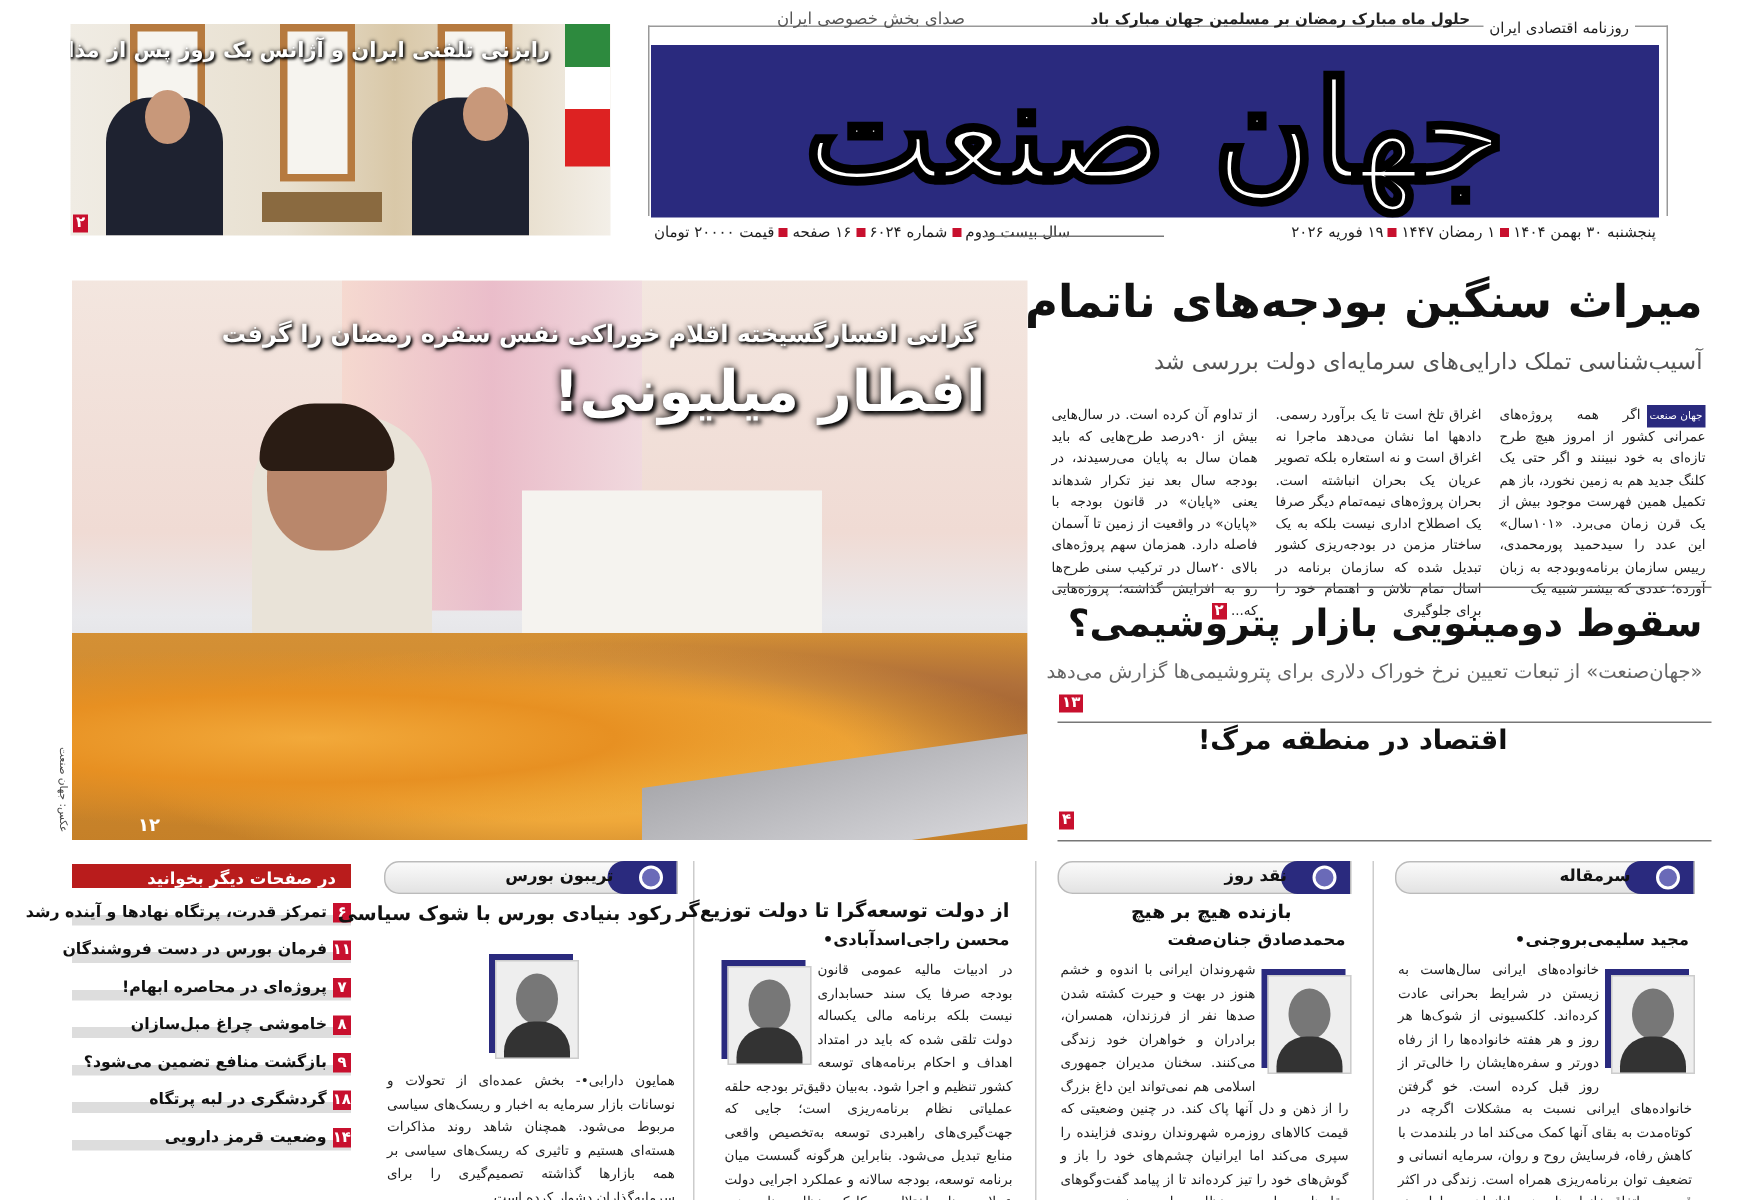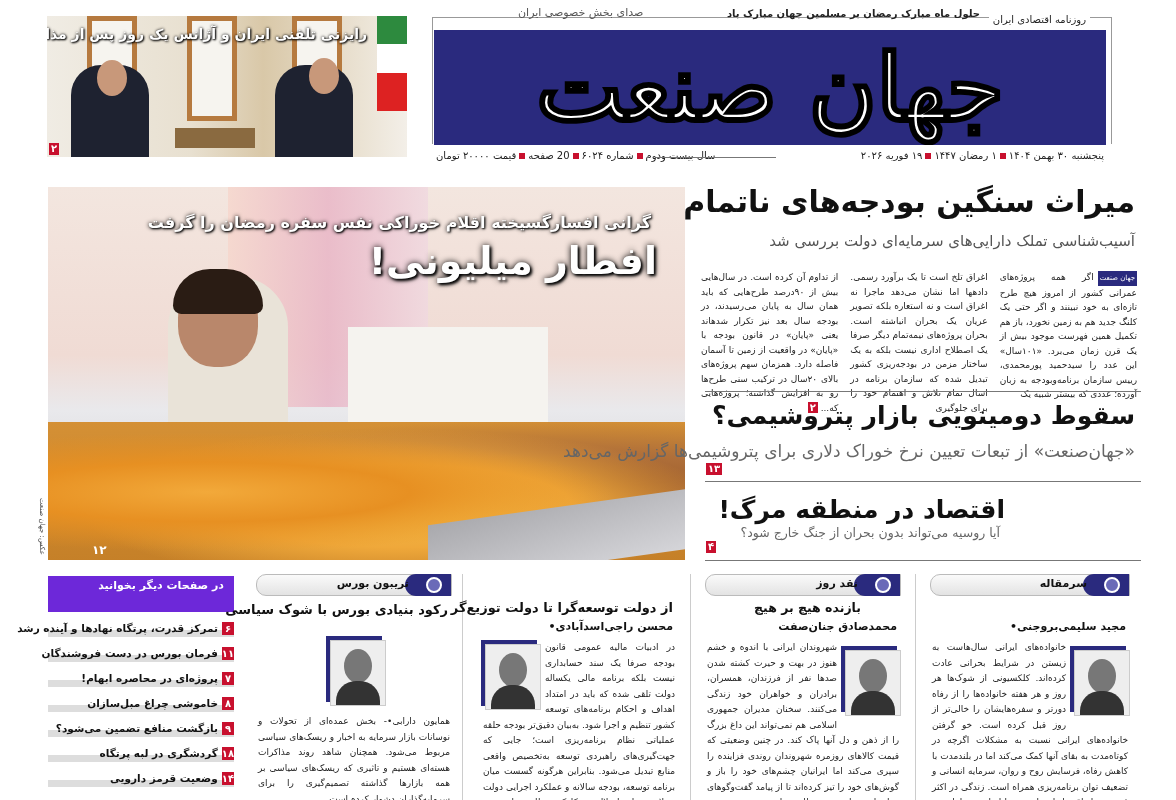--- a/index.html
+++ b/index.html
@@ -51,42 +51,42 @@
   .box-head .badge{position:absolute;right:0;top:-1px;width:46px;height:22px;background:#2a2a7e;border-radius:14px 0 0 14px;}
   .box-head .badge::after{content:"";position:absolute;right:9px;top:3px;width:12px;height:12px;border:2px solid #fff;border-radius:50%;background:#6a6ab8;}
   .box-title{position:absolute;right:4px;top:26px;font-weight:bold;font-size:12.5px;white-space:nowrap;}
   .box-author{position:absolute;right:4px;top:46px;font-weight:bold;font-size:11px;white-space:nowrap;}
   .box-photo{position:absolute;width:54px;height:64px;border:1px solid #ccc;background:#eee;box-shadow:-4px -4px 0 #2a2a7e;}
   .box-photo .face{position:absolute;left:13px;top:8px;width:28px;height:34px;border-radius:50%;background:#777;}
   .box-photo .body{position:absolute;left:5px;top:40px;width:44px;height:24px;border-radius:20px 20px 0 0;background:#333;}
   .box-text{position:absolute;font-size:9px;line-height:15.5px;color:#222;text-align:justify;}
   
   #other{left:48px;top:576px;width:186px;height:210px;}
-  .other-head{height:36px;background:#6d28d9;color:#fff;font-weight:bold;font-size:11px;padding-right:10px;line-height:20px;border-radius:0 0 0 0;}
+  .other-head{height:16px;background:#b91c1c;color:#fff;font-weight:bold;font-size:11px;padding-right:10px;line-height:20px;border-radius:0 0 0 0;}
   .other-list{margin:0;padding:0;list-style:none;}
   .other-list li{height:18px;margin-top:7px;background:linear-gradient(180deg,#fff 0 60%,#ddd 60% 100%);font-size:10.5px;font-weight:bold;white-space:nowrap;display:flex;align-items:center;}
   .other-list .pn{background:#c8102e;color:#fff;font-size:10px;min-width:12px;text-align:center;margin-left:4px;line-height:13px;}
   .vline{position:absolute;width:1px;background:#ccc;}
 </style>
 </head>
 <body>
 
 <div id="masthead" class="abs">
   <div class="mh-frame"></div>
   <div class="mh-topline" style="right:130px;font-weight:bold;">حلول ماه مبارک رمضان بر مسلمین جهان مبارک باد</div>
   <div class="mh-topline" style="left:86px;color:#555;top:-2px;font-size:11px;">صدای بخش خصوصی ایران</div>
   <div class="mh-topline" style="right:20px;top:6px;background:#fff;padding:0 4px;">روزنامه اقتصادی ایران</div>
   <div class="mh-logo">
       <span>جهان صنعت</span>
     </div>
   <div class="mh-bottom" style="right:6px;margin-left:12px;">
     <span>پنجشنبه ۳۰ بهمن ۱۴۰۴</span><span class="sep"></span><span>۱ رمضان ۱۴۴۷</span><span class="sep"></span><span>۱۹ فوریه ۲۰۲۶</span>
   </div>
   <div class="mh-bottom" style="left:4px;">
-    <span>سال بیست ودوم</span><span class="sep"></span><span>شماره ۶۰۲۴</span><span class="sep"></span><span>20 صفحه</span><span class="sep"></span><span>قیمت ۲۰۰۰۰ تومان</span>
+    <span>سال بیست ودوم</span><span class="sep"></span><span>شماره ۶۰۲۴</span><span class="sep"></span><span>۱۶ صفحه</span><span class="sep"></span><span>قیمت ۲۰۰۰۰ تومان</span>
   </div>
   <div class="abs" style="left:224px;top:149px;width:120px;height:1px;background:#777;"></div>
 </div>
 
 <div id="top-photo" class="abs">
   <div class="tp-window" style="left:40px;"></div>
   <div class="tp-window" style="left:140px;"></div>
   <div class="tp-window" style="left:245px;"></div>
   <div class="tp-flag"></div>
   <div class="tp-person" style="left:24px;"></div>
@@ -118,27 +118,26 @@
   <div class="lead-cols">
     <div class="lead-col"><span class="brand-tag">جهان صنعت</span><span>اگر همه پروژه‌های عمرانی کشور از امروز هیچ طرح تازه‌ای به خود نبینند و اگر حتی یک کلنگ جدید هم به زمین نخورد، باز هم تکمیل همین فهرست موجود بیش از یک قرن زمان می‌برد. «۱۰۱سال» این عدد را سیدحمید پورمحمدی، رییس سازمان برنامه‌وبودجه به زبان آورده؛ عددی که بیشتر شبیه یک</span></div>
     <div class="lead-col">اغراق تلخ است تا یک برآورد رسمی. دادهها اما نشان می‌دهد ماجرا نه اغراق است و نه استعاره بلکه تصویر عریان یک بحران انباشته است. بحران پروژه‌های نیمه‌تمام دیگر صرفا یک اصطلاح اداری نیست بلکه به یک ساختار مزمن در بودجه‌ریزی کشور تبدیل شده که سازمان برنامه در اسال تمام تلاش و اهتمام خود را برای جلوگیری</div>
     <div class="lead-col"><span>از تداوم آن کرده است. در سال‌هایی بیش از ۹۰درصد طرح‌هایی که باید همان سال به پایان می‌رسیدند، در بودجه سال بعد نیز تکرار شدهاند یعنی «پایان» در قانون بودجه با «پایان» در واقعیت از زمین تا آسمان فاصله دارد. همزمان سهم پروژه‌های بالای ۲۰سال در ترکیب سنی طرح‌ها رو به افزایش گذاشته؛ پروژه‌هایی که...</span> <span class="page-num" style="position:relative;">۲</span></div>
   </div>
 </div>
 <div class="abs rule" style="left:705px;top:391px;width:436px;"></div>
 
 <div class="abs" style="left:700px;top:395px;width:445px;height:88px;">
   <div class="story-title" style="right:10px;top:6px;font-size:25px;">سقوط دومینویی بازار پتروشیمی؟</div>
-  <div class="story-sub" style="right:10px;top:46px;font-size:17px;">«جهان‌صنعت» از تبعات تعیین نرخ خوراک دلاری برای پتروشیمی‌ها گزارش می‌دهد</div>
+  <div class="story-sub" style="right:10px;top:46px;font-size:13px;">«جهان‌صنعت» از تبعات تعیین نرخ خوراک دلاری برای پتروشیمی‌ها گزارش می‌دهد</div>
   <div class="page-num" style="left:6px;top:68px;">۱۳</div>
 </div>
 <div class="abs rule" style="left:705px;top:481px;width:436px;"></div>
 <div class="abs" style="left:700px;top:483px;width:445px;height:78px;">
-  <div class="story-title" style="right:140px;top:12px;font-size:25px;">اقتصاد در منطقه مرگ!</div>
-  <div class="story-sub" style="right:145px;top:42px;font-size:12.5px;">آیا روسیه می‌تواند بدون بحران از جنگ خارج شود؟</div>
+  <div class="story-title" style="right:140px;top:0;font-size:18px;">اقتصاد در منطقه مرگ!</div>
   <div class="page-num" style="left:6px;top:58px;">۴</div>
 </div>
 <div class="abs rule" style="left:705px;top:560px;width:436px;"></div>
 
 <div id="other" class="abs">
   <div class="other-head">در صفحات دیگر بخوانید</div>
   <ul class="other-list">
     <li>
         <span class="pn">۶</span>
         <span>تمرکز قدرت، پرتگاه نهادها و آینده رشد</span>

